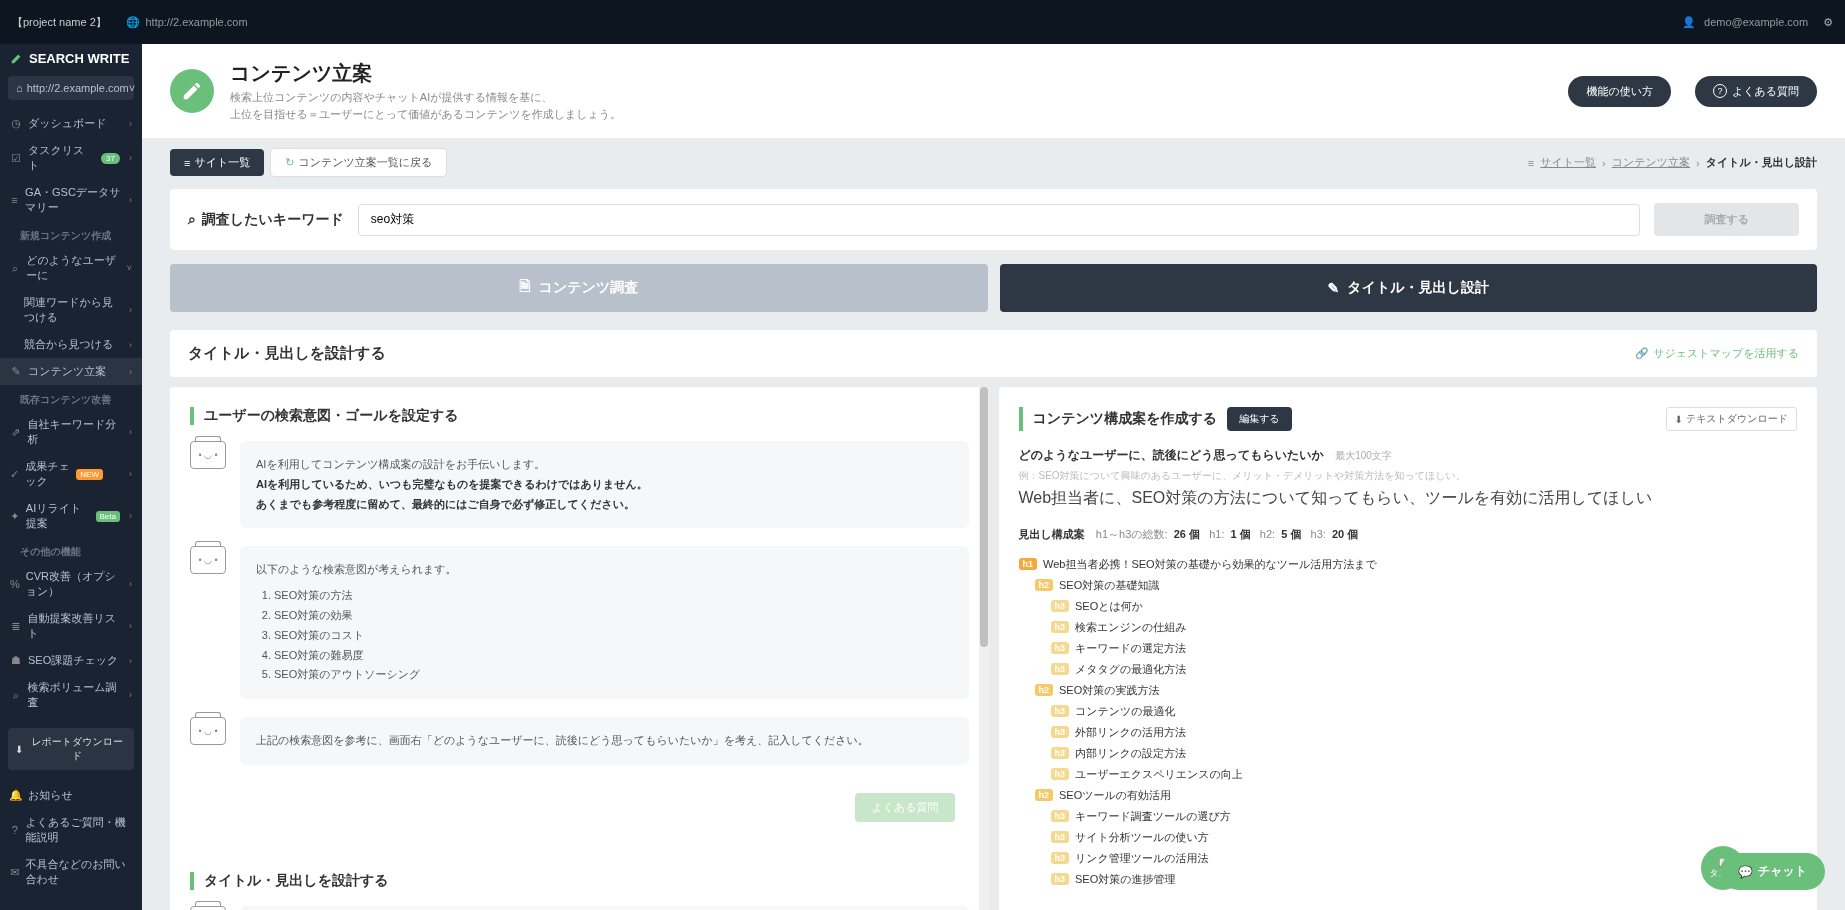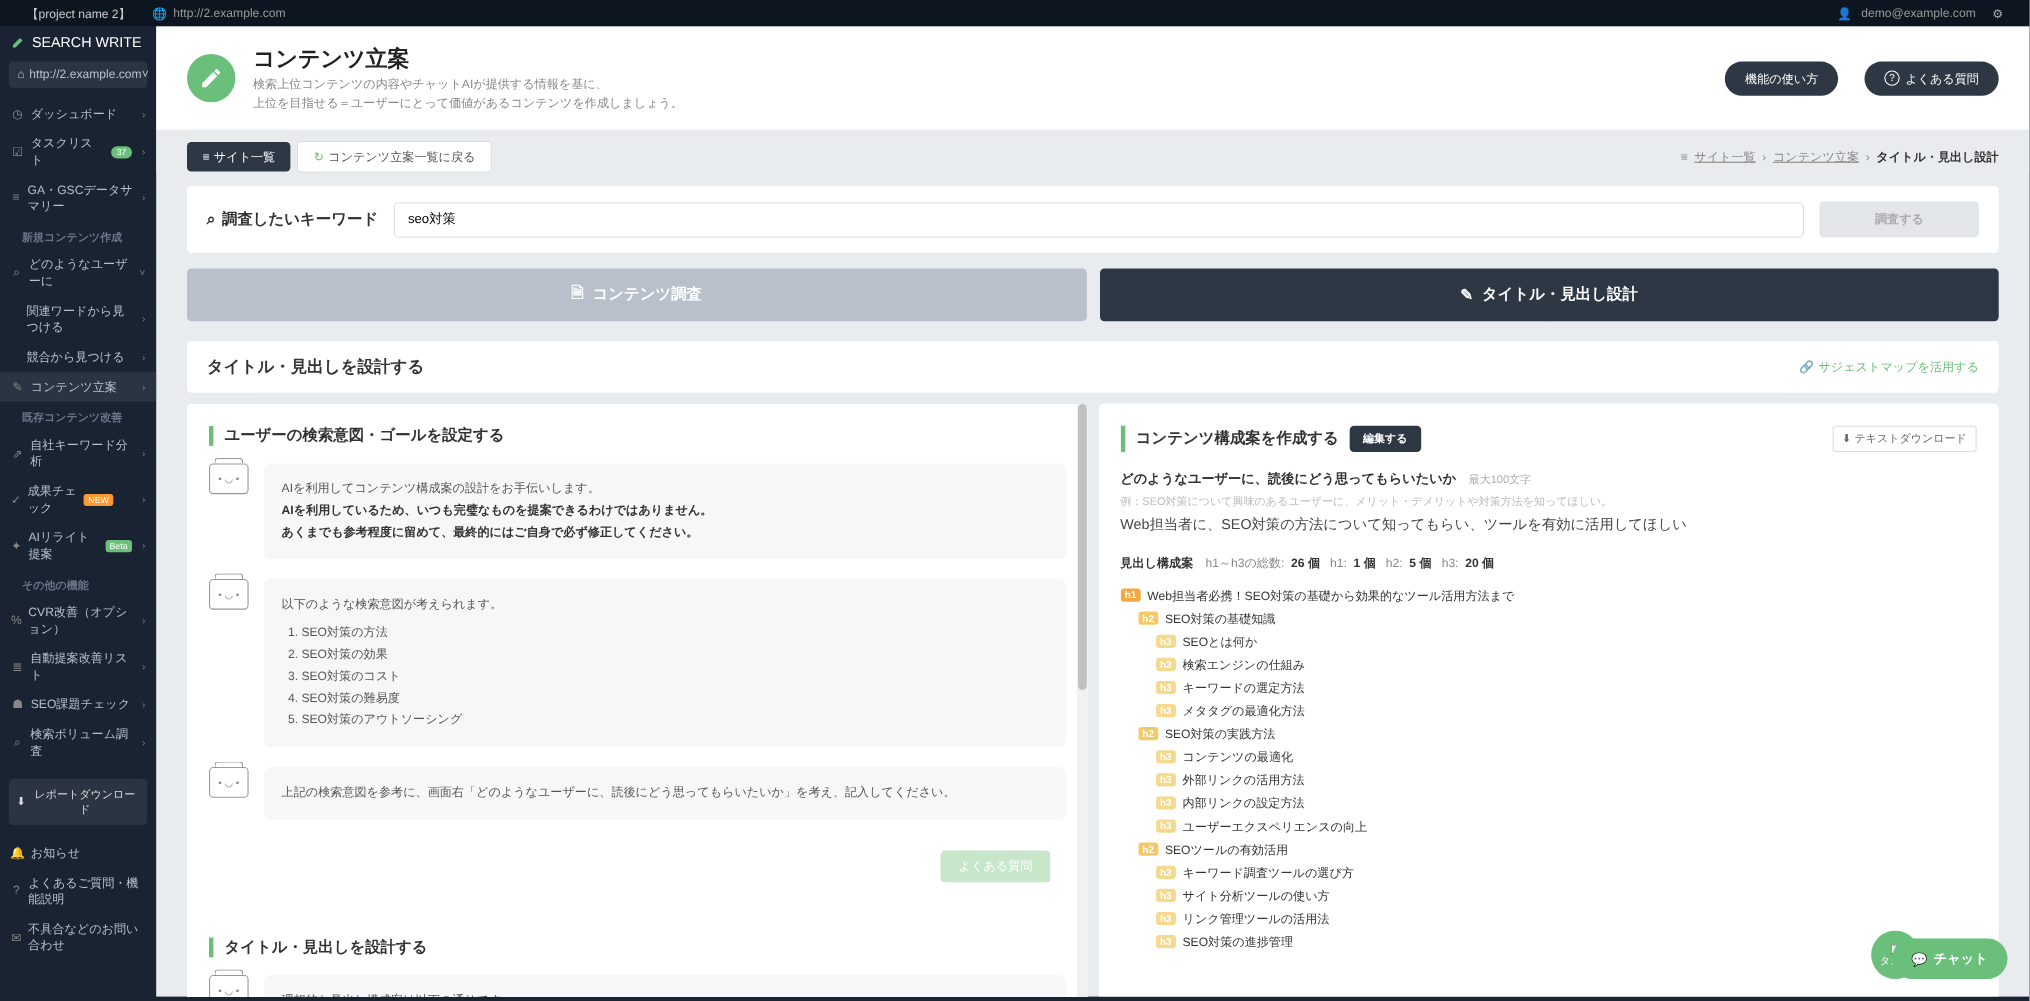--- a/index.html
+++ b/index.html
@@ -1,25 +1,25 @@
 <!DOCTYPE html>
 <html><head>
 <meta charset="utf-8">
 <style>
 *{margin:0;padding:0;box-sizing:border-box;font-family:"Hiragino Kaku Gothic ProN","Yu Gothic",Meiryo,sans-serif}
 body{background:#1a2332;color:#333;overflow:hidden;width:1845px;height:910px;font-size:12px}
-.topbar{height:24px;background:#0d1520;display:flex;align-items:center;padding:0 24px;color:#999;font-size:11px}
+.topbar{height:44px;background:#0d1520;display:flex;align-items:center;padding:0 12px;color:#999;font-size:11px}
 .topbar .proj{color:#ccc;margin-right:20px}
 .topbar .url{display:flex;align-items:center;gap:5px}
 .topbar .spacer{flex:1}
 .topbar .user{display:flex;align-items:center;gap:8px;cursor:pointer}
 .topbar .gear{margin-left:15px;cursor:pointer;color:#aaa}
 .layout{display:flex;height:882px}
 .sidebar{width:142px;background:#1a2332;color:#b8c0cc;flex-shrink:0;display:flex;flex-direction:column;overflow-y:auto;font-size:11px}
-.logo{height:28px;display:flex;align-items:center;padding:0 10px;color:#fff;font-weight:400;font-size:13px;gap:5px}
+.logo{height:28px;display:flex;align-items:center;padding:0 10px;color:#fff;font-weight:700;font-size:13px;gap:5px}
 .logo svg{width:14px;height:14px}
 .site-select{margin:4px 8px 10px;background:#2a3442;padding:6px 8px;border-radius:4px;display:flex;align-items:center;justify-content:space-between;cursor:pointer;font-size:11px}
 .nav-item{display:flex;align-items:center;padding:6px 10px;cursor:pointer;gap:6px;position:relative}
 .nav-item.active{background:#2a3442}
 .nav-item .chev{margin-left:auto;font-size:9px;color:#888}
 .nav-item .badge-new{background:#ff9933;color:#fff;font-size:8px;padding:1px 4px;border-radius:3px;margin-left:auto;margin-right:20px}
 .nav-item .badge-beta{background:#6abf7a;color:#fff;font-size:8px;padding:1px 4px;border-radius:3px;margin-left:auto;margin-right:3px}
 .nav-item .badge-count{background:#6abf7a;color:#fff;font-size:8px;padding:1px 5px;border-radius:8px;margin-left:auto;margin-right:3px}
 .nav-section{padding:8px 20px 4px;color:#6a7588;font-size:10px;font-weight:600}
 .nav-sub{padding-left:24px}
@@ -50,37 +50,37 @@
 .tab.active{background:#2e3744;color:#fff;position:relative}
 .tab.active::after{content:"";position:absolute;bottom:-7px;left:50%;transform:translateX(-50%);border:7px solid transparent;border-top-color:#2e3744}
 .section-head{margin:18px 28px 0;background:#fff;padding:14px 18px;display:flex;align-items:center;justify-content:space-between;border-radius:4px}
 .section-head h2{font-size:15px;font-weight:700}
 .section-head .link{color:#6abf7a;font-size:11px;cursor:pointer;display:flex;align-items:center;gap:4px}
 .panels{margin:10px 28px 0;display:flex;gap:10px;height:560px}
 .panel{background:#fff;border-radius:4px;overflow-y:auto;padding:20px;position:relative}
 .panel.left{flex:1}
 .panel.right{flex:1}
 .subhead{font-size:14px;font-weight:700;border-left:4px solid #6abf7a;padding:0 0 0 10px;margin-bottom:16px;display:flex;align-items:center;gap:10px}
-.subhead .edit-btn{background:#2e3744;color:#fff;padding:5px 12px;border-radius:4px;font-size:10px;font-weight:700;cursor:pointer}
+.subhead .edit-btn{background:#2e3744;color:#fff;padding:5px 12px;border-radius:4px;font-size:10px;font-weight:400;cursor:pointer}
 .subhead .dl-link{margin-left:auto;font-size:10px;color:#666;font-weight:400;cursor:pointer;display:flex;align-items:center;gap:3px;border:1px solid #ddd;padding:4px 8px;border-radius:3px}
 .chat-row{display:flex;gap:14px;margin-bottom:18px;align-items:flex-start}
 .avatar{width:36px;height:34px;flex-shrink:0}
 .avatar-box{width:36px;height:28px;border:1.5px solid #999;border-radius:4px;position:relative;background:#fff}
 .avatar-box::before{content:"";position:absolute;top:-6px;left:4px;right:4px;height:4px;border:1.5px solid #999;border-bottom:none;border-radius:3px 3px 0 0}
 .avatar-face{position:absolute;top:9px;left:0;right:0;text-align:center;font-size:9px;color:#888;line-height:1}
 .bubble{flex:1;background:#f6f7f8;border-radius:6px;padding:14px 16px;font-size:11px;line-height:1.8;color:#555;position:relative}
 .bubble::before{content:"";position:absolute;left:-7px;top:12px;border:7px solid transparent;border-right-color:#f6f7f8}
 .bubble strong{color:#333;font-weight:700}
 .bubble ol{padding-left:18px;margin-top:6px}
 .input-go{float:right;background:#c8e6c9;color:#fff;padding:7px 16px;border-radius:4px;margin-top:10px;font-size:11px;cursor:not-allowed}
 .right-meta{margin-bottom:12px}
 .right-meta .q-title{font-size:12px;font-weight:700}
 .right-meta .limit{font-size:10px;color:#aaa;margin-left:8px}
 .right-meta .hint{font-size:10px;color:#bbb;margin:5px 0}
-.right-meta .answer{font-size:13px;color:#444;margin-bottom:18px}
+.right-meta .answer{font-size:16px;color:#444;margin-bottom:18px}
 .hcount{font-size:11px;color:#888;margin-bottom:12px}
 .hcount b{color:#333;margin-left:3px}
 .hcount .lbl2{font-weight:700;color:#333;margin-right:8px}
 .outline{font-size:11px}
 .outline .row{display:flex;align-items:flex-start;gap:6px;padding:3px 0}
 .outline .tag{font-size:9px;font-weight:700;color:#fff;border-radius:3px;padding:1px 4px;flex-shrink:0;margin-top:1px}
 .outline .tag.h1{background:#f4a840}
 .outline .tag.h2{background:#f4c96a}
 .outline .tag.h3{background:#f5d98e}
 .outline .indent-1{padding-left:16px}

